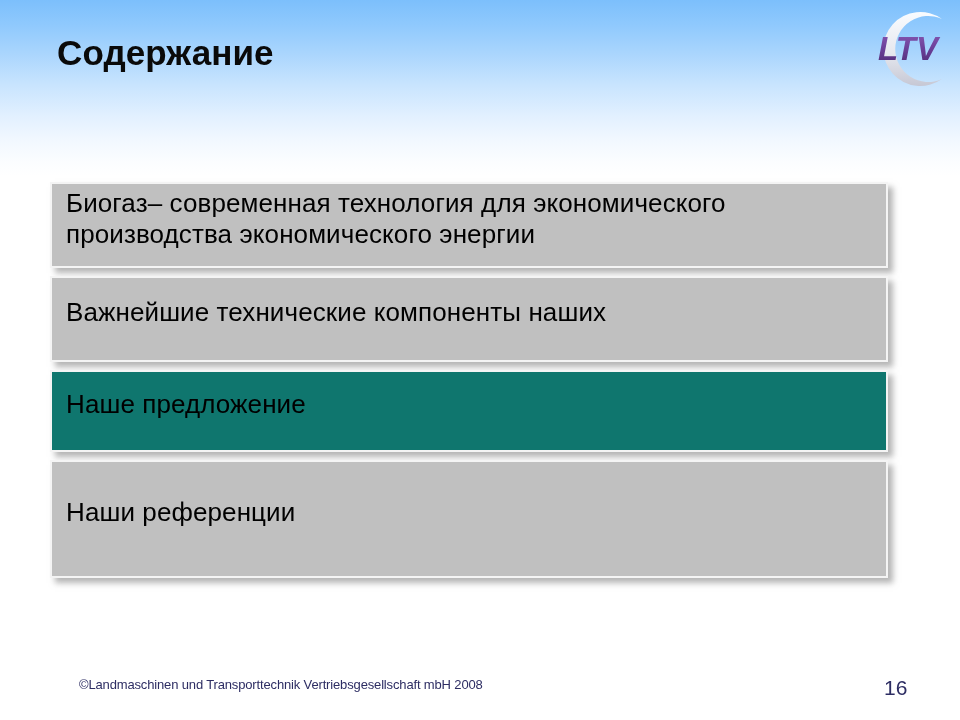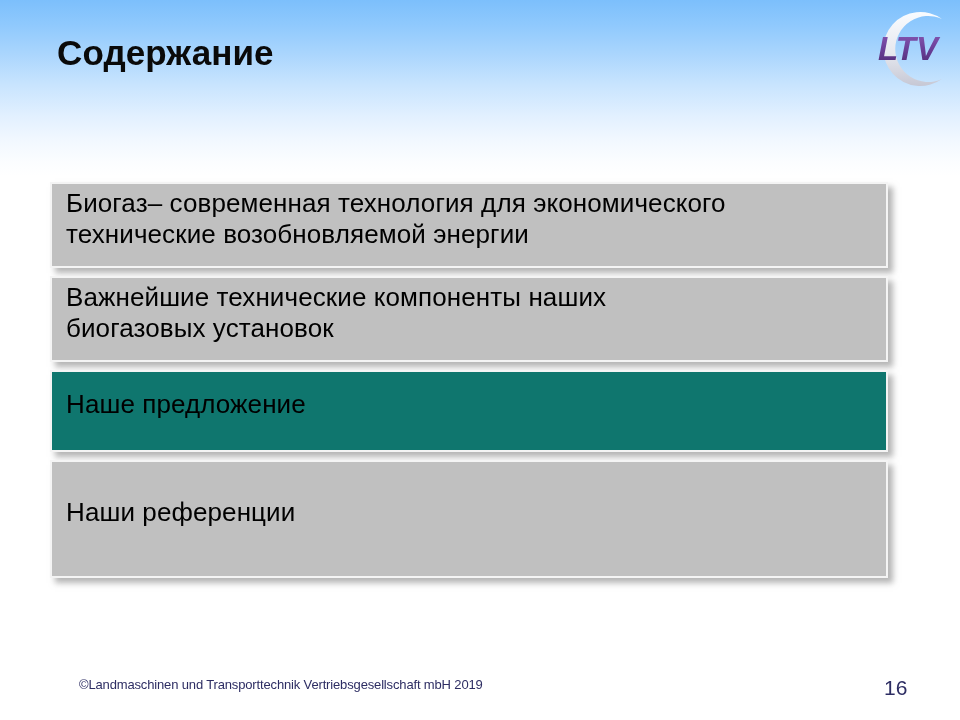--- a/index.html
+++ b/index.html
@@ -143,41 +143,40 @@
 
       <text x="46" y="56" font-family="'Liberation Sans', sans-serif" font-size="33" font-weight="bold" font-style="italic" fill="url(#ltvg)" text-anchor="middle">LTV</text>
     </svg>
   </div>
 
   <div class="boxes">
 
     <div class="box box-h2">
       <div class="box-text">
         <span>Биогаз– современная технология для экономического</span><br>
-        <span>технические возобновляемой энергии</span>
+        <span>производства экономического энергии</span>
       </div>
     </div>
 
     <div class="box box-h2">
       <div class="box-text">
         <span>Важнейшие технические компоненты наших</span><br>
-        <span>биогазовых установок</span>
       </div>
     </div>
 
     <div class="box box-h1a highlight">
       <div class="box-text">
         <span>Наше предложение</span>
       </div>
     </div>
 
     <div class="box box-h1b">
       <div class="box-text">
         <span>Наши референции</span>
       </div>
     </div>
 
   </div>
 
-  <div class="footer-text">©Landmaschinen und Transporttechnik Vertriebsgesellschaft mbH 2019</div>
+  <div class="footer-text">©Landmaschinen und Transporttechnik Vertriebsgesellschaft mbH 2008</div>
   <div class="page-number">16</div>
 
 </div>
 
 </body></html>

